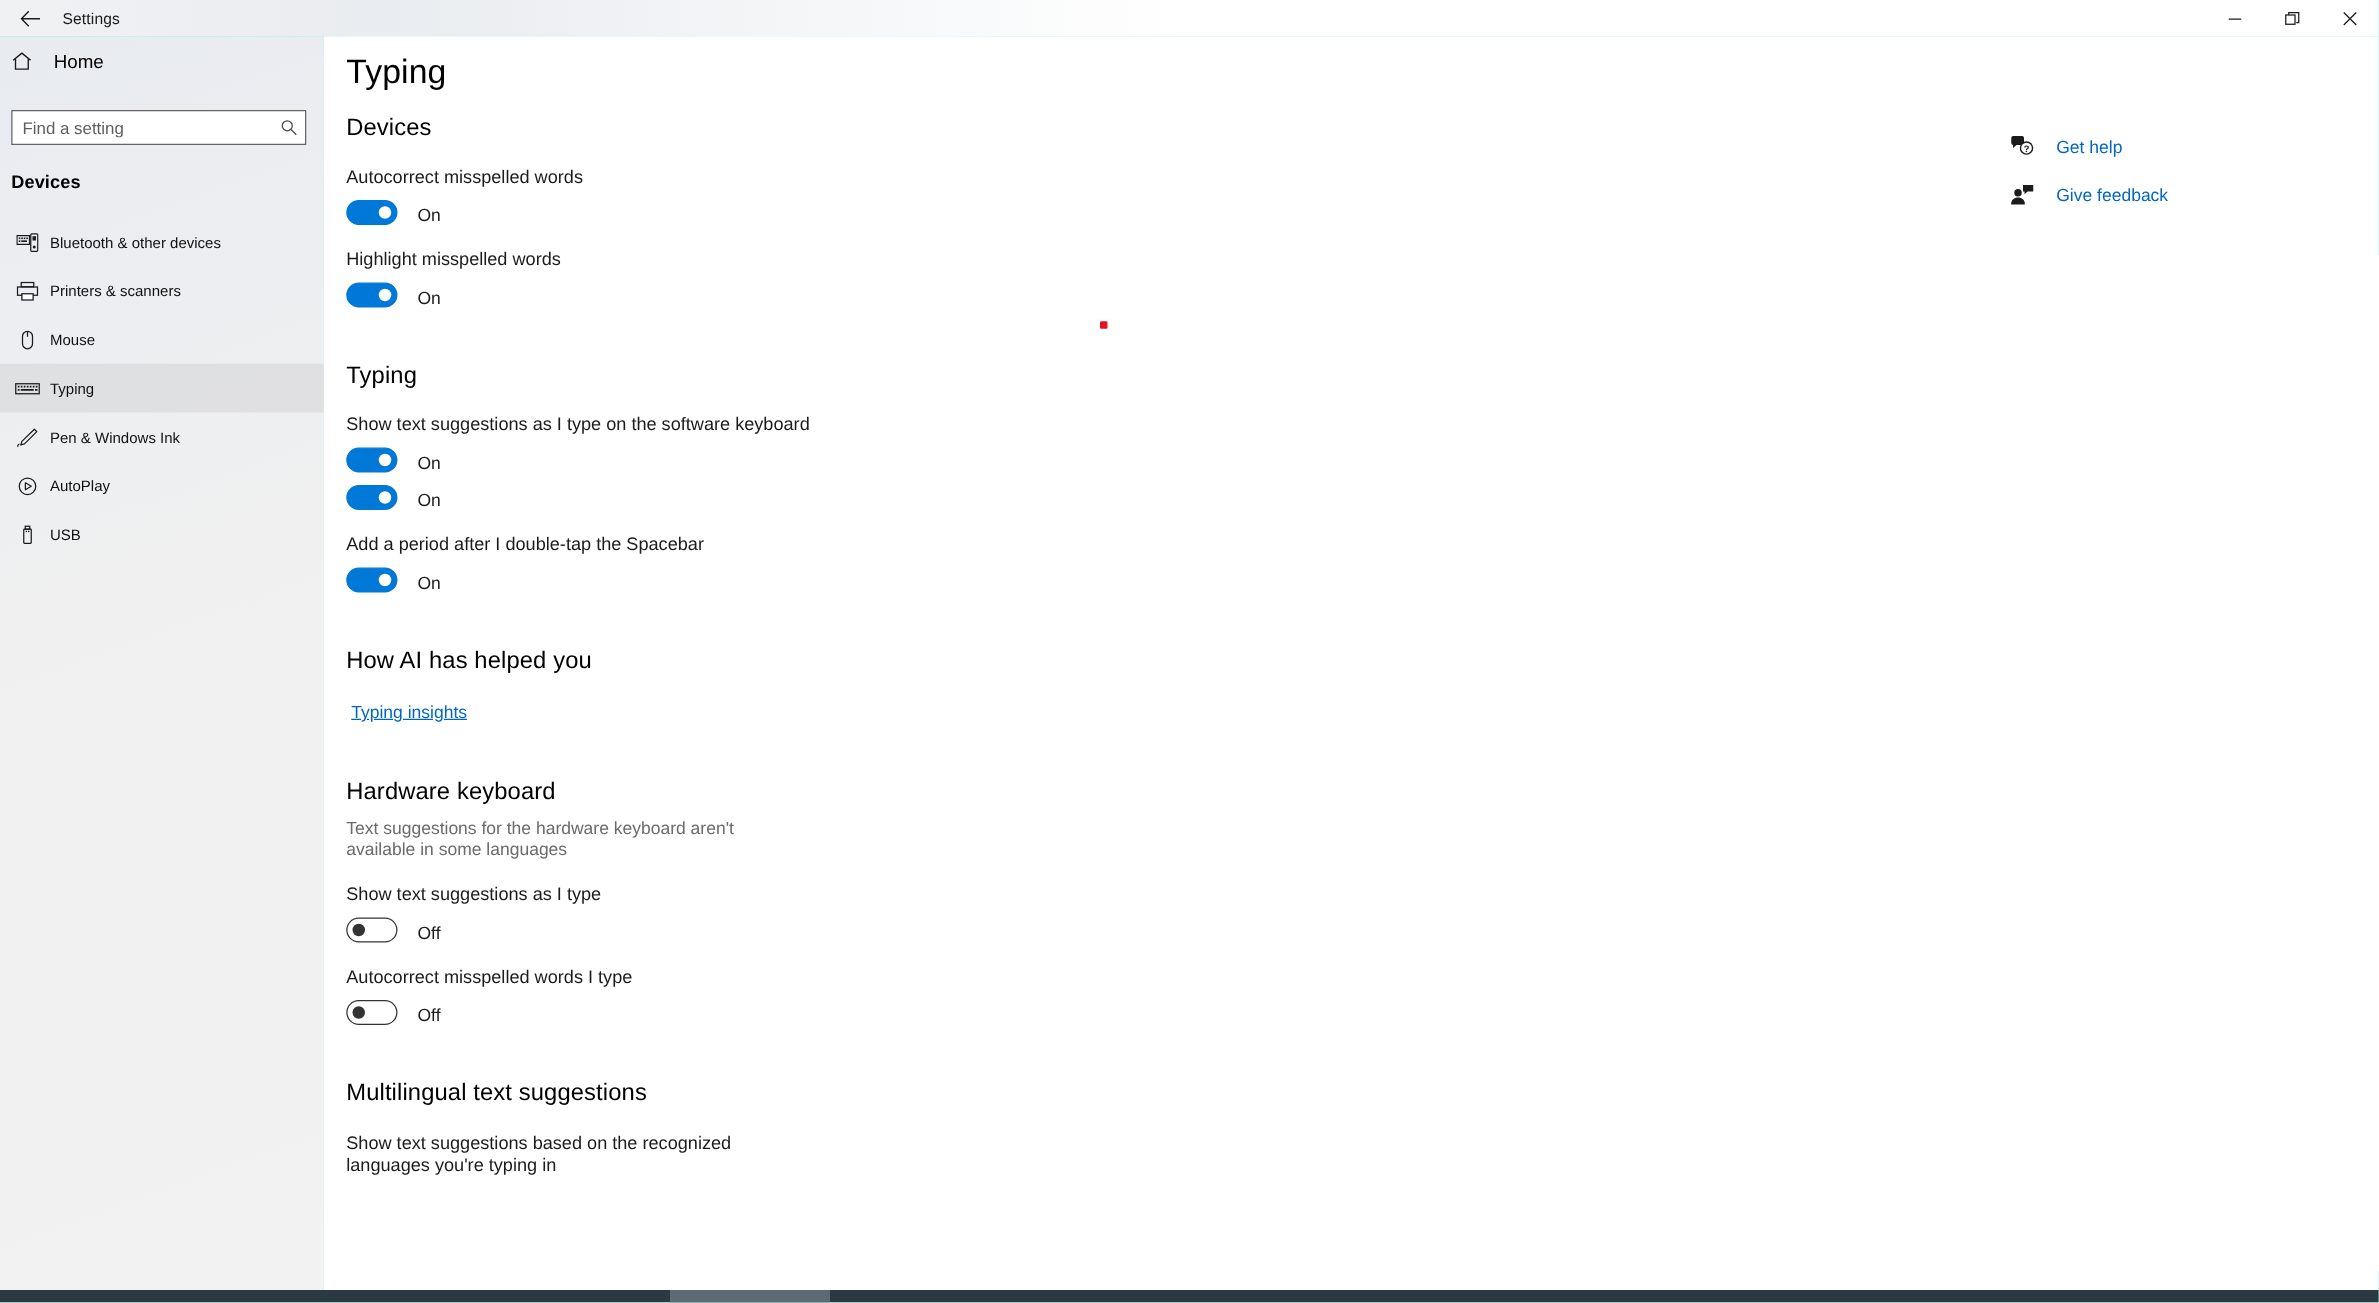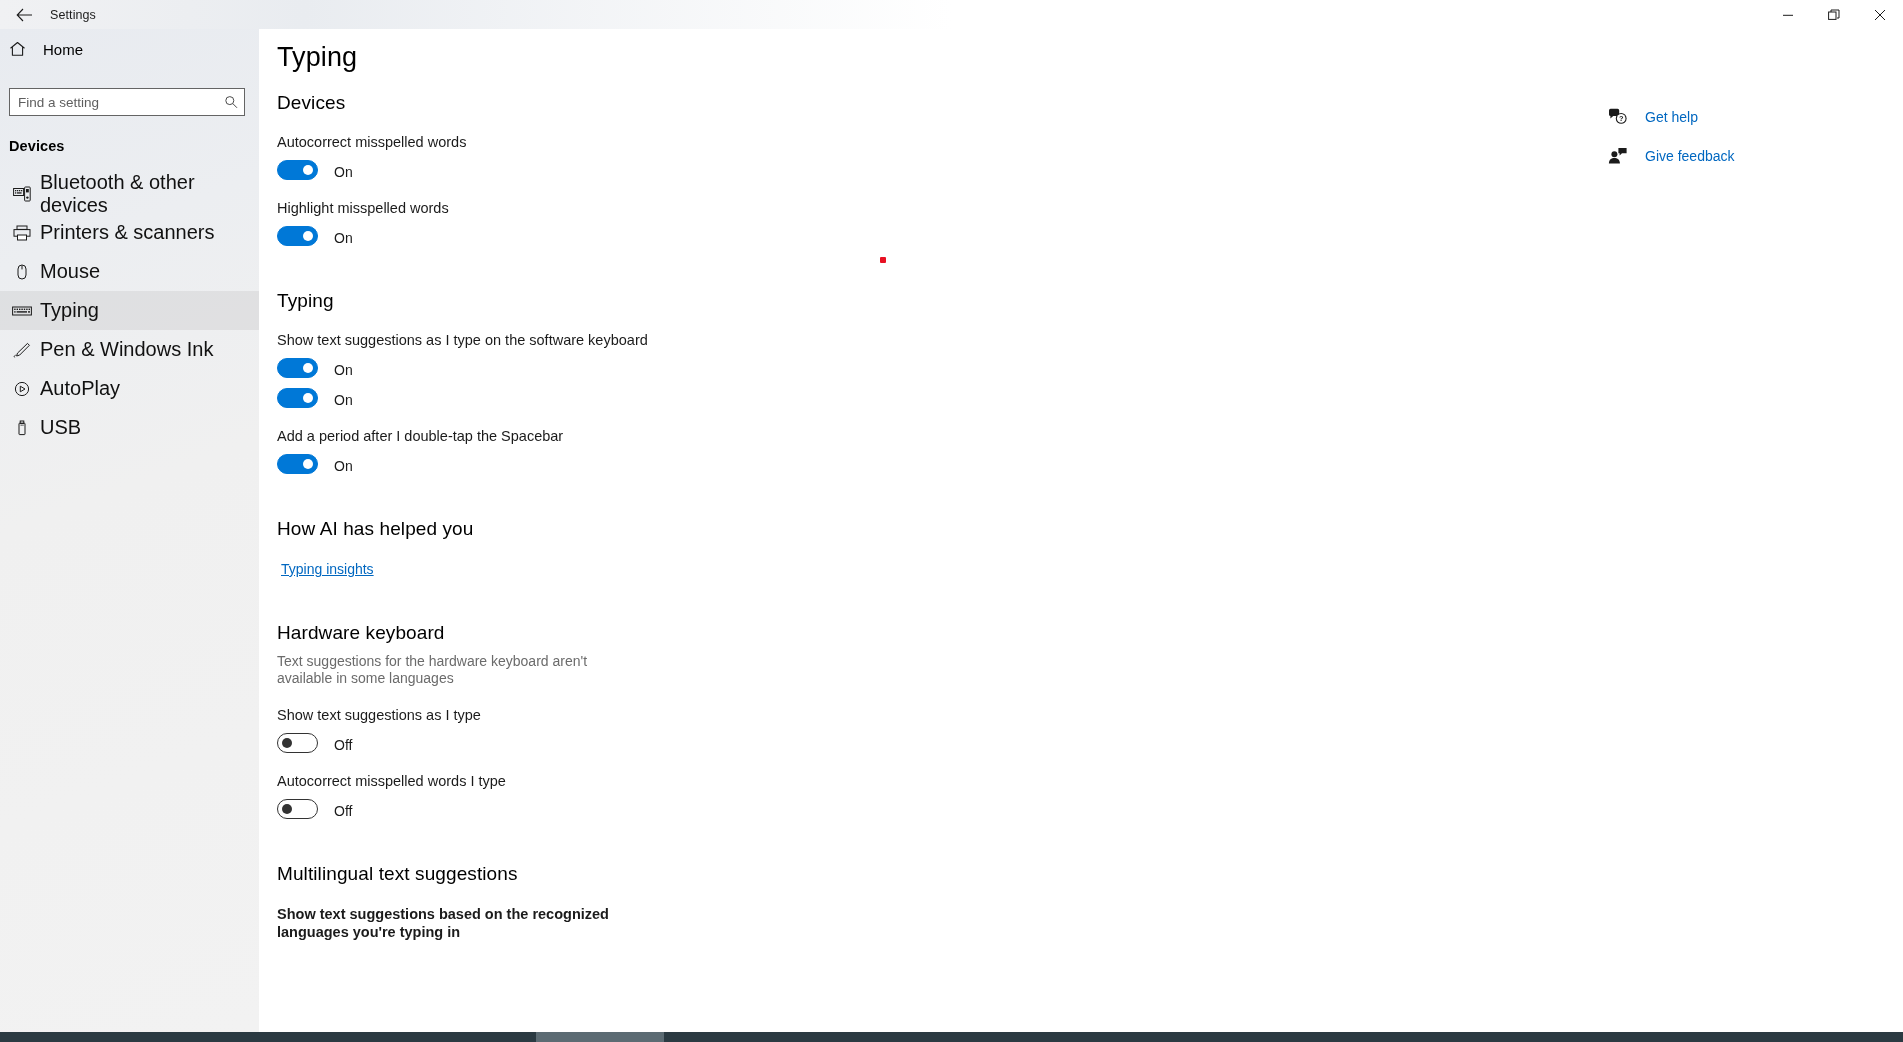--- a/index.html
+++ b/index.html
@@ -54,35 +54,35 @@
 
   .cat-title {
     font-size: 14.5px; font-weight: bold; color: #000; margin: 22px 0 0 9px; letter-spacing: .1px;
   }
   .navlist { margin-top: 20px; }
   .navitem {
     display: flex; align-items: center; height: 39px; padding-left: 7px; cursor: default;
   }
   .navitem.selected { background: rgba(0,0,0,0.06); }
   .navitem .nic { width: 30px; display: flex; align-items: center; justify-content: center; flex: none; }
-  .navitem .nlabel { font-size: 20px; color: #111; margin-left: 3px; }
+  .navitem .nlabel { font-size: 12px; color: #111; margin-left: 3px; }
 
   
   .content {
     position: absolute; left: 259px; top: 29px; width: 1644px; height: 1003px;
     background: #ffffff; overflow: hidden;
   }
   .page-title { font-size: 27px; font-weight: normal; color: #000; margin: 13px 0 0 18px; letter-spacing: .1px; }
 
   .inner { margin-left: 18px; width: 640px; }
   .group-head { font-size: 19px; color: #000; margin-top: 19px; letter-spacing: .1px; }
   .group-head.gap-lg { margin-top: 44px; }
   .setting-label { font-size: 14.5px; color: #1b1b1b; margin-top: 20px; }
   .desc { font-size: 14px; color: #6b6b6b; margin-top: 9px; width: 352px; line-height: 1.22; }
-  .desc2 { font-size: 14.5px; color: #1b1b1b; margin-top: 21px; width: 372px; line-height: 1.22; font-weight: bold; }
+  .desc2 { font-size: 14.5px; color: #1b1b1b; margin-top: 21px; width: 372px; line-height: 1.22; }
 
   .toggle-row { display: flex; align-items: flex-end; margin-top: 10px; }
   .toggle {
     position: relative; width: 41px; height: 20px; border-radius: 10px; flex: none;
   }
   .toggle.on { background: #0078d7; border: 1px solid #0078d7; }
   .toggle.off { background: #ffffff; border: 1px solid #333333; }
   .knob { position: absolute; top: 50%; transform: translateY(-50%); border-radius: 50%; }
   .toggle.on .knob { right: 4px; width: 10px; height: 10px; background: #ffffff; }
   .toggle.off .knob { left: 4px; width: 10px; height: 10px; background: #333333; }

